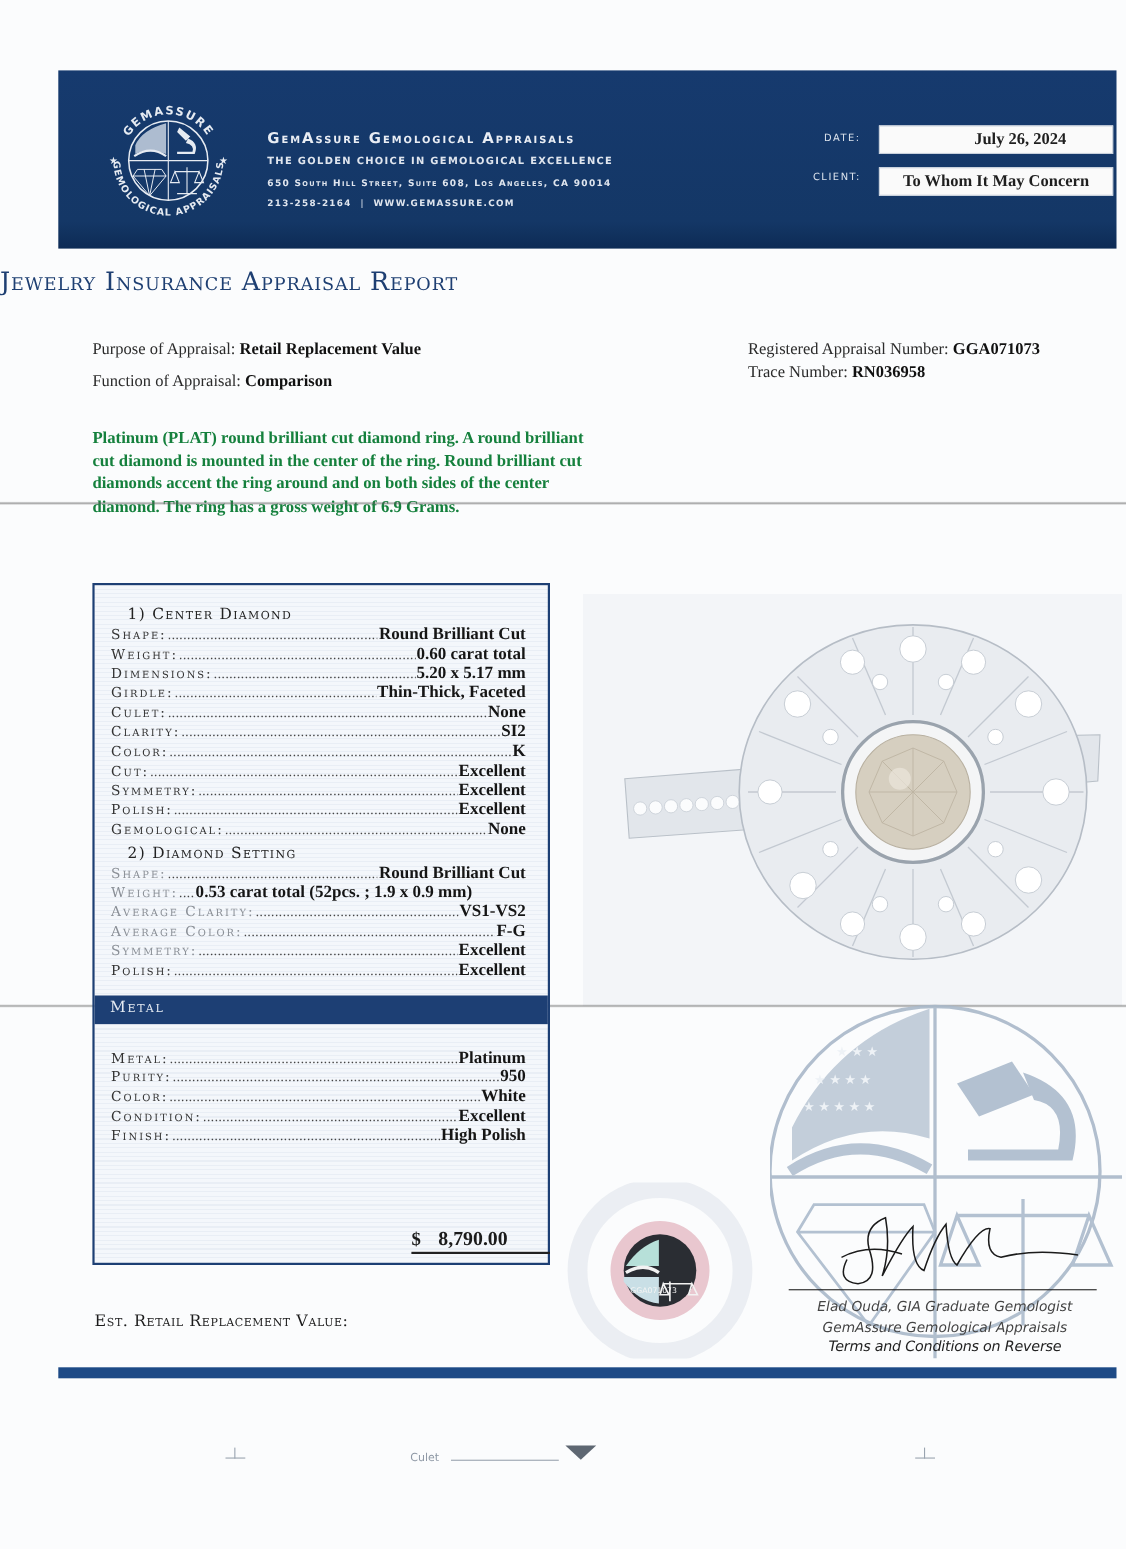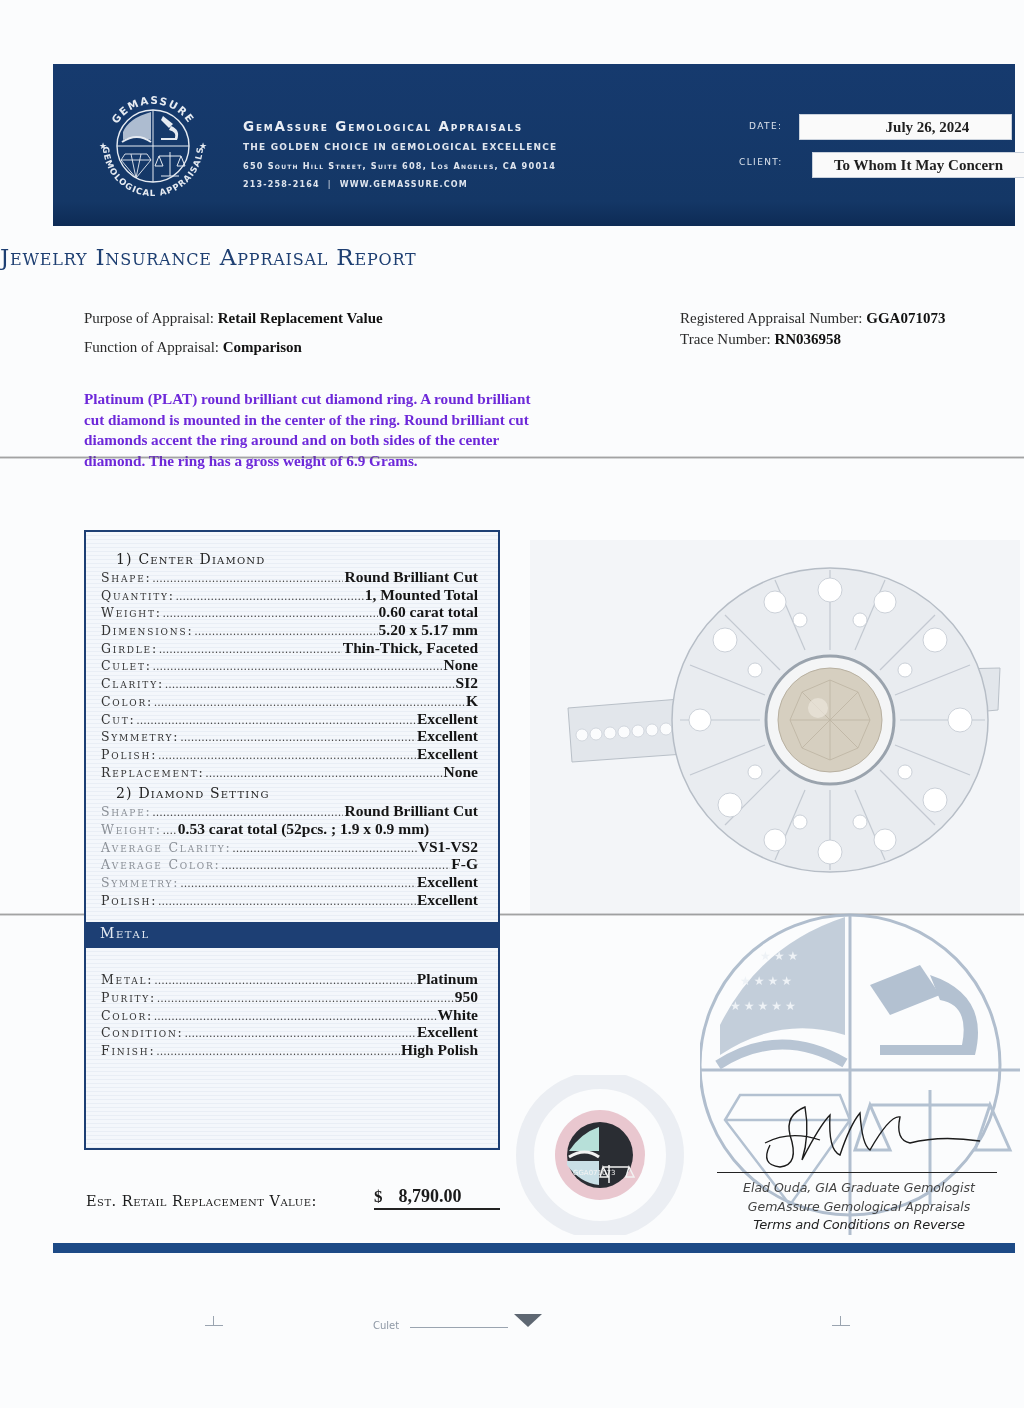--- a/index.html
+++ b/index.html
@@ -41,21 +41,21 @@
     position: absolute; left: 0; width: 952px; top: 244px; text-align: left;
     font-family: "DejaVu Serif", serif; font-size: 23px; color: #1e3f72;
     font-variant: small-caps; letter-spacing: 0.8px;
   }
 
   .meta { position: absolute; font-size: 15px; color: #2b2b2b; }
   .meta b { color: #111; }
 
   .desc {
     position: absolute; left: 84px; top: 389px; width: 470px;
-    font-size: 15.2px; font-weight: bold; line-height: 20.5px; color: #6d28d9;
+    font-size: 15.2px; font-weight: bold; line-height: 20.5px; color: #15803d;
   }
   .fold {
     position: absolute; left: 0; width: 1024px; height: 3px;
     background: linear-gradient(180deg, rgba(120,120,120,0.1), rgba(90,90,90,0.55), rgba(120,120,120,0.1));
   }
 
   
   .panel {
     position: absolute; left: 84px; top: 530px; width: 416px; height: 620px;
     border: 2px solid #1d3f74; background:
@@ -88,21 +88,21 @@
 
   .panel-head.metal { margin-top: 14px; }
 
   
   .value-label {
     position: absolute; left: 86px; top: 1193px;
     font-family: "DejaVu Serif", serif; font-size: 14.5px; letter-spacing: 0.5px;
     font-variant: small-caps; color: #1b1b1b;
   }
   .value-amt {
-    position: absolute; left: 374px; top: 1186px; width: 126px; height: 24px;
+    position: absolute; left: 374px; top: 1116px; width: 126px; height: 24px;
     border-bottom: 2px solid #222; font-size: 18px; font-weight: bold; color: #1b1b1b;
   }
   .value-amt .cur { font-size: 17px; margin-right: 16px; }
 
   .bottom-band {
     position: absolute; left: 53px; top: 1243px; width: 962px; height: 10px;
     background: #1d4a86;
   }
 
   
@@ -170,21 +170,21 @@
   <div class="co-name">GemAssure Gemological Appraisals</div>
   <div class="co-tag">THE GOLDEN CHOICE IN GEMOLOGICAL EXCELLENCE</div>
   <div class="co-addr">650 South Hill Street, Suite 608, Los Angeles, CA 90014</div>
   <div class="co-contact">
     <span>213-258-2164</span><span class="sep">|</span><span>WWW.GEMASSURE.COM</span>
   </div>
 
   <div class="hdr-label" style="left:696px; top:57px;">DATE:</div>
   <div class="hdr-box" style="left:746px; top:50px; width:213px;padding-left:44px;">July 26, 2024</div>
   <div class="hdr-label" style="left:686px; top:93px;">CLIENT:</div>
-  <div class="hdr-box" style="left:746px; top:88px; width:213px;margin-left:13px;">To Whom It May Concern</div>
+  <div class="hdr-box" style="left:746px; top:88px; width:213px;">To Whom It May Concern</div>
 </div>
 
 <div class="title">Jewelry Insurance Appraisal Report</div>
 
 <div class="meta" style="left:84px; top:310px;">
   <span>Purpose of Appraisal:</span>
   <b>Retail Replacement Value</b>
 </div>
 <div class="meta" style="left:84px; top:339px;">
   <span>Function of Appraisal:</span>
@@ -316,25 +316,20 @@
 <div class="panel">
   <div style="height:18px;"></div>
   <div class="section-title">1) Center Diamond</div>
 
   <div class="row">
       <span class="k">Shape:</span>
       <span class="dots"></span>
       <span class="v">Round Brilliant Cut</span>
     </div>
   <div class="row">
-      <span class="k">Quantity:</span>
-      <span class="dots"></span>
-      <span class="v">1, Mounted Total</span>
-    </div>
-  <div class="row">
       <span class="k">Weight:</span>
       <span class="dots"></span>
       <span class="v">0.60 carat total</span>
     </div>
   <div class="row">
       <span class="k">Dimensions:</span>
       <span class="dots"></span>
       <span class="v">5.20 x 5.17 mm</span>
     </div>
   <div class="row">
@@ -366,21 +361,21 @@
       <span class="k">Symmetry:</span>
       <span class="dots"></span>
       <span class="v">Excellent</span>
     </div>
   <div class="row">
       <span class="k">Polish:</span>
       <span class="dots"></span>
       <span class="v">Excellent</span>
     </div>
   <div class="row">
-      <span class="k">Replacement:</span>
+      <span class="k">Gemological:</span>
       <span class="dots"></span>
       <span class="v">None</span>
     </div>
 
   <div style="height:4px;"></div>
   <div class="section-title">2) Diamond Setting</div>
 
   <div class="row faded">
       <span class="k">Shape:</span>
       <span class="dots"></span>

